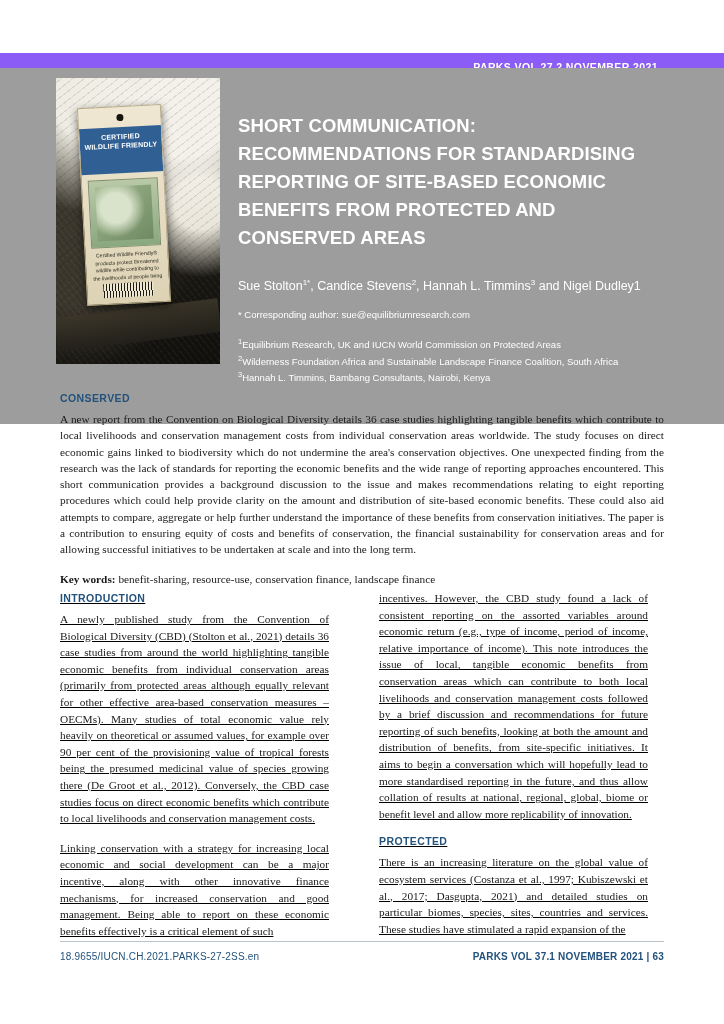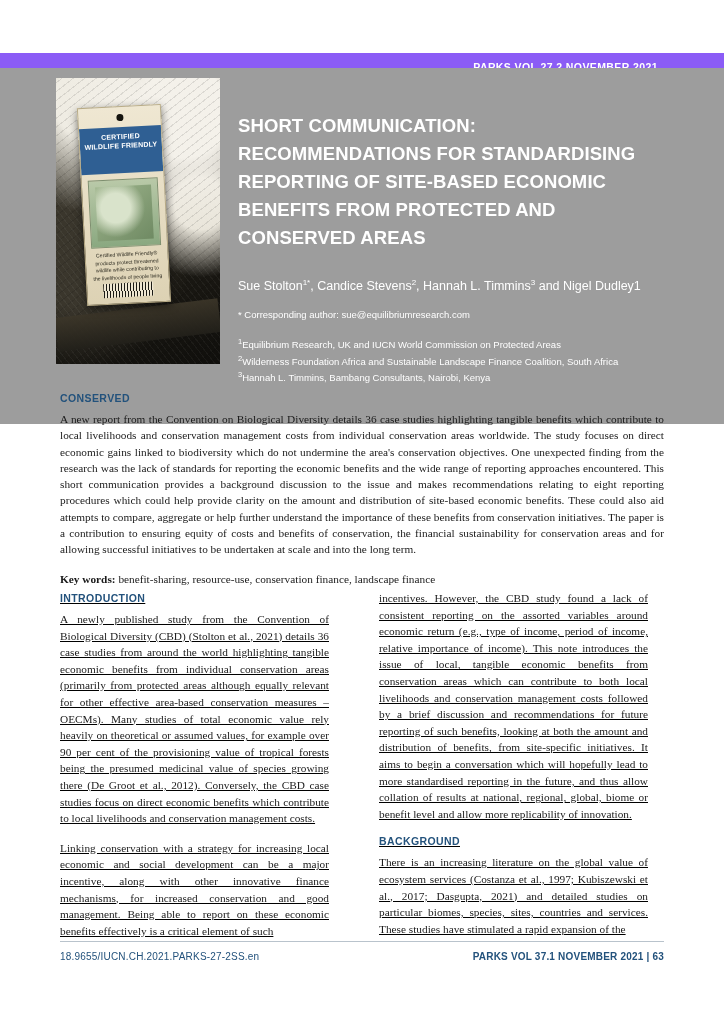--- a/index.html
+++ b/index.html
@@ -311,21 +311,21 @@
   </div>
 
   <div class="cols">
     <div class="col">
       <h2 class="section-head">INTRODUCTION</h2>
       <p>A newly published study from the Convention of Biological Diversity (CBD) (Stolton et al., 2021) details 36 case studies from around the world highlighting tangible economic benefits from individual conservation areas (primarily from protected areas although equally relevant for other effective area-based conservation measures – OECMs). Many studies of total economic value rely heavily on theoretical or assumed values, for example over 90 per cent of the provisioning value of tropical forests being the presumed medicinal value of species growing there (De Groot et al., 2012). Conversely, the CBD case studies focus on direct economic benefits which contribute to local livelihoods and conservation management costs.</p>
       <p>Linking conservation with a strategy for increasing local economic and social development can be a major incentive, along with other innovative finance mechanisms, for increased conservation and good management. Being able to report on these economic benefits effectively is a critical element of such</p>
     </div>
     <div class="col">
       <p>incentives. However, the CBD study found a lack of consistent reporting on the assorted variables around economic return (e.g., type of income, period of income, relative importance of income). This note introduces the issue of local, tangible economic benefits from conservation areas which can contribute to both local livelihoods and conservation management costs followed by a brief discussion and recommendations for future reporting of such benefits, looking at both the amount and distribution of benefits, from site-specific initiatives. It aims to begin a conversation which will hopefully lead to more standardised reporting in the future, and thus allow collation of results at national, regional, global, biome or benefit level and allow more replicability of innovation.</p>
-      <h2 class="section-head">BACKGROUND</h2>
+      <h2 class="section-head">PROTECTED</h2>
       <p>There is an increasing literature on the global value of ecosystem services (Costanza et al., 1997; Kubiszewski et al., 2017; Dasgupta, 2021) and detailed studies on particular biomes, species, sites, countries and services. These studies have stimulated a rapid expansion of the</p>
     </div>
   </div>
 
   <div class="footer-rule"></div>
   <div class="footer">
     <div class="left">18.9655/IUCN.CH.2021.PARKS-27-2SS.en</div>
     <div class="right">PARKS VOL 37.1 NOVEMBER 2021 | 63</div>
   </div>
 

